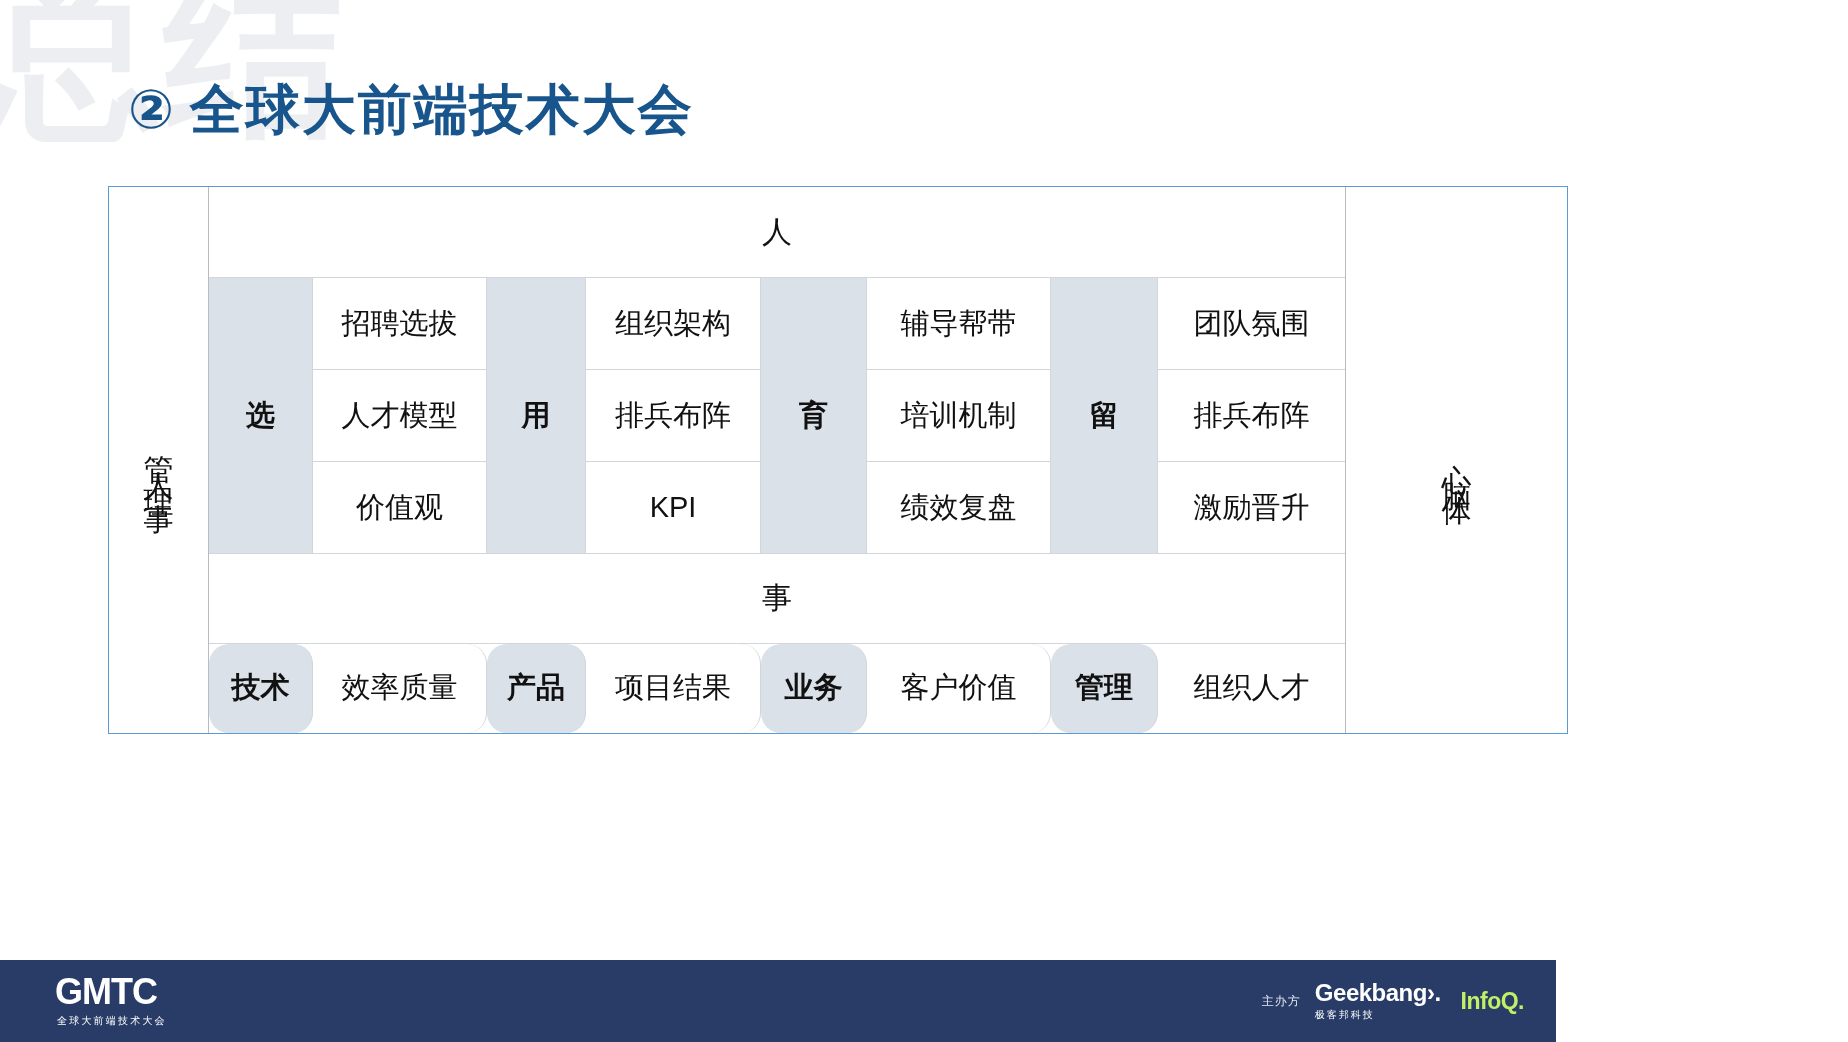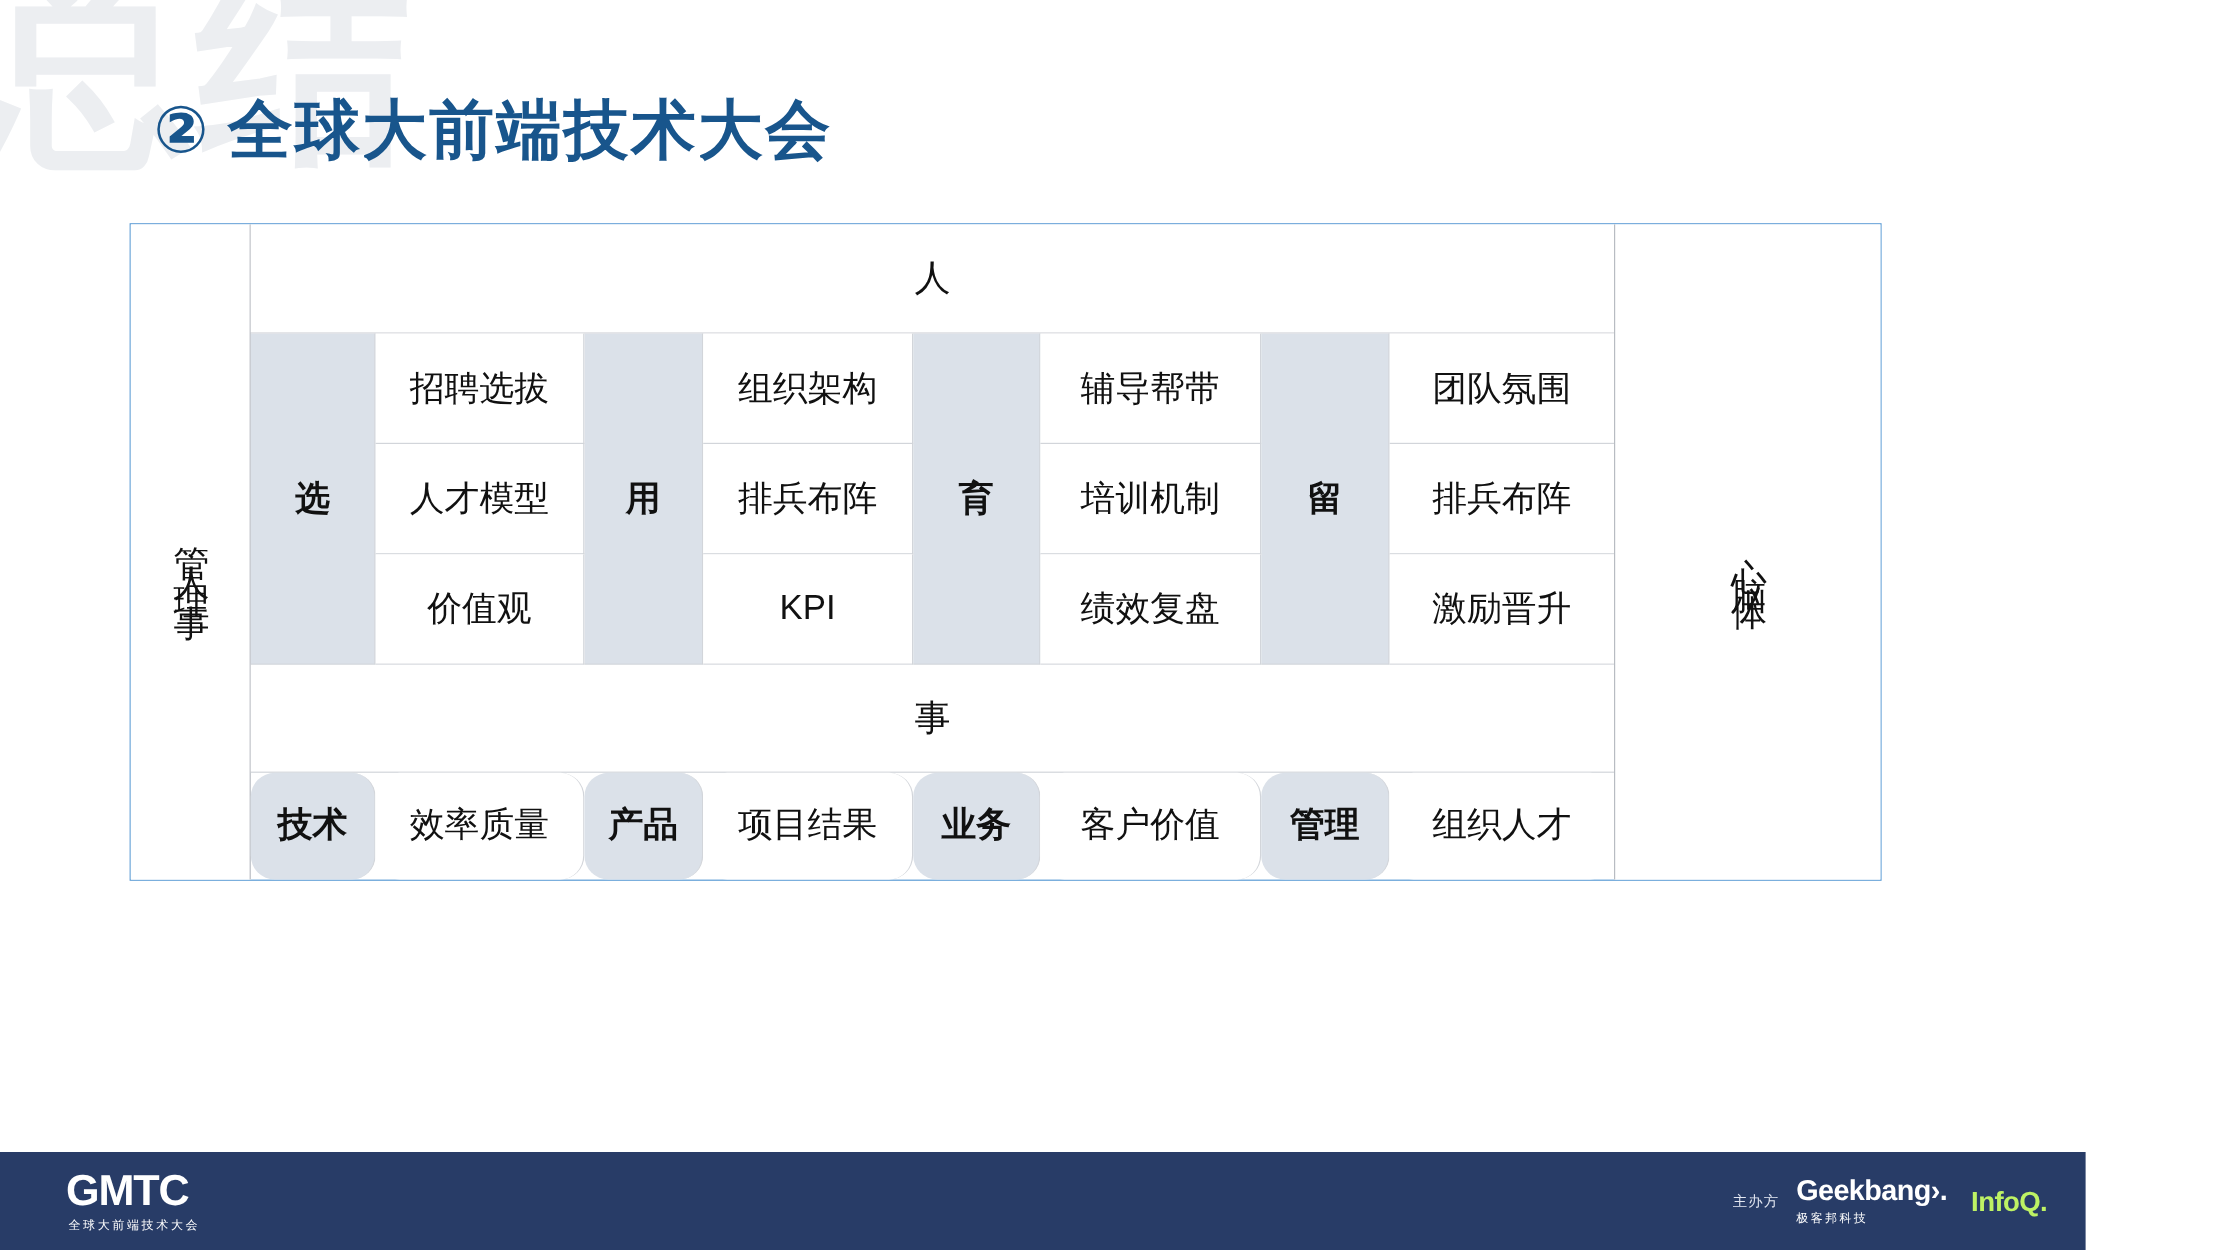--- a/index.html
+++ b/index.html
@@ -147,21 +147,21 @@
   #biz-block .bc.keycell {
     background: #dbe1e9;
     font-weight: 700;
   }
   #biz-block .bc.edge-right { border-right: none; }
 
   
   #footer {
     position: absolute;
     left: 0; bottom: 0;
-    width: 1738px; height: 82px;
+    width: 1556px; height: 82px;
     background: #283c67;
     display: flex;
     align-items: center;
     justify-content: space-between;
   }
   #footer-left {
     display: flex;
     flex-direction: column;
     align-items: flex-start;
     margin-left: 55px;

